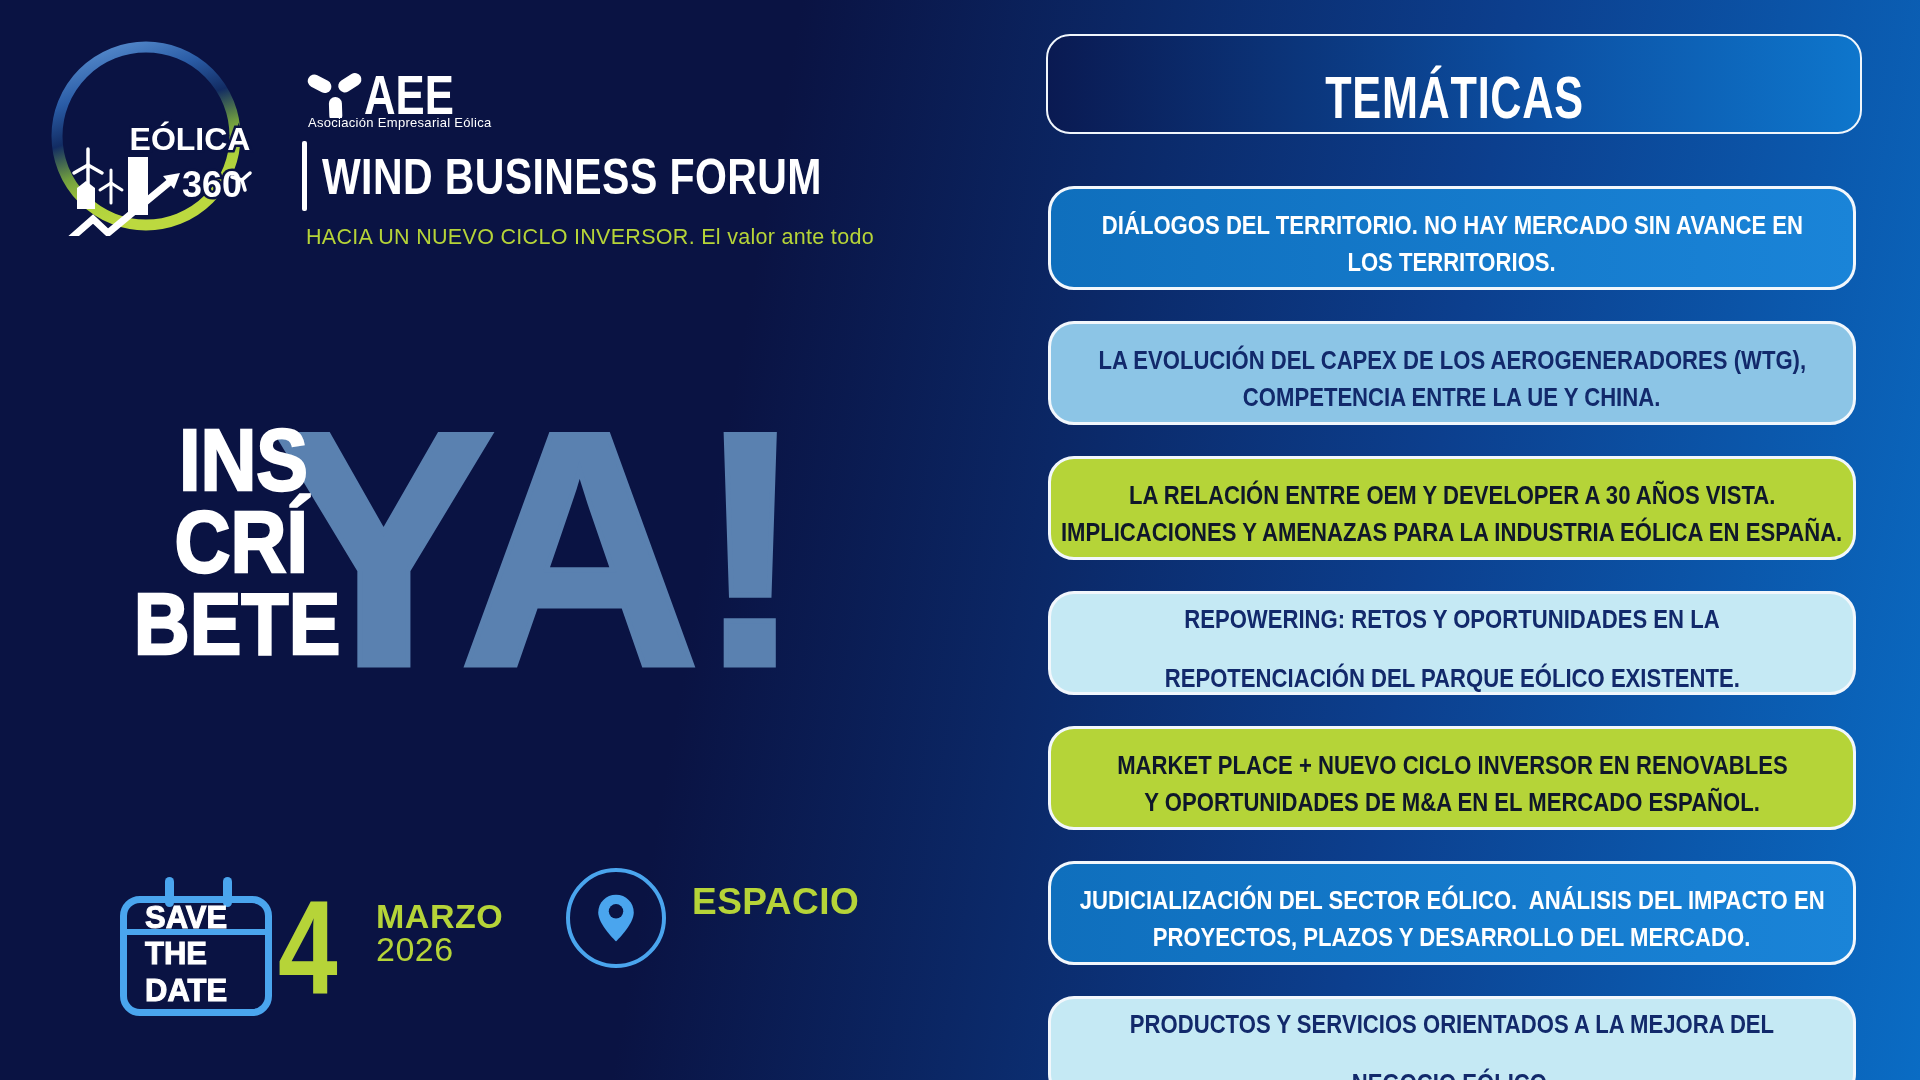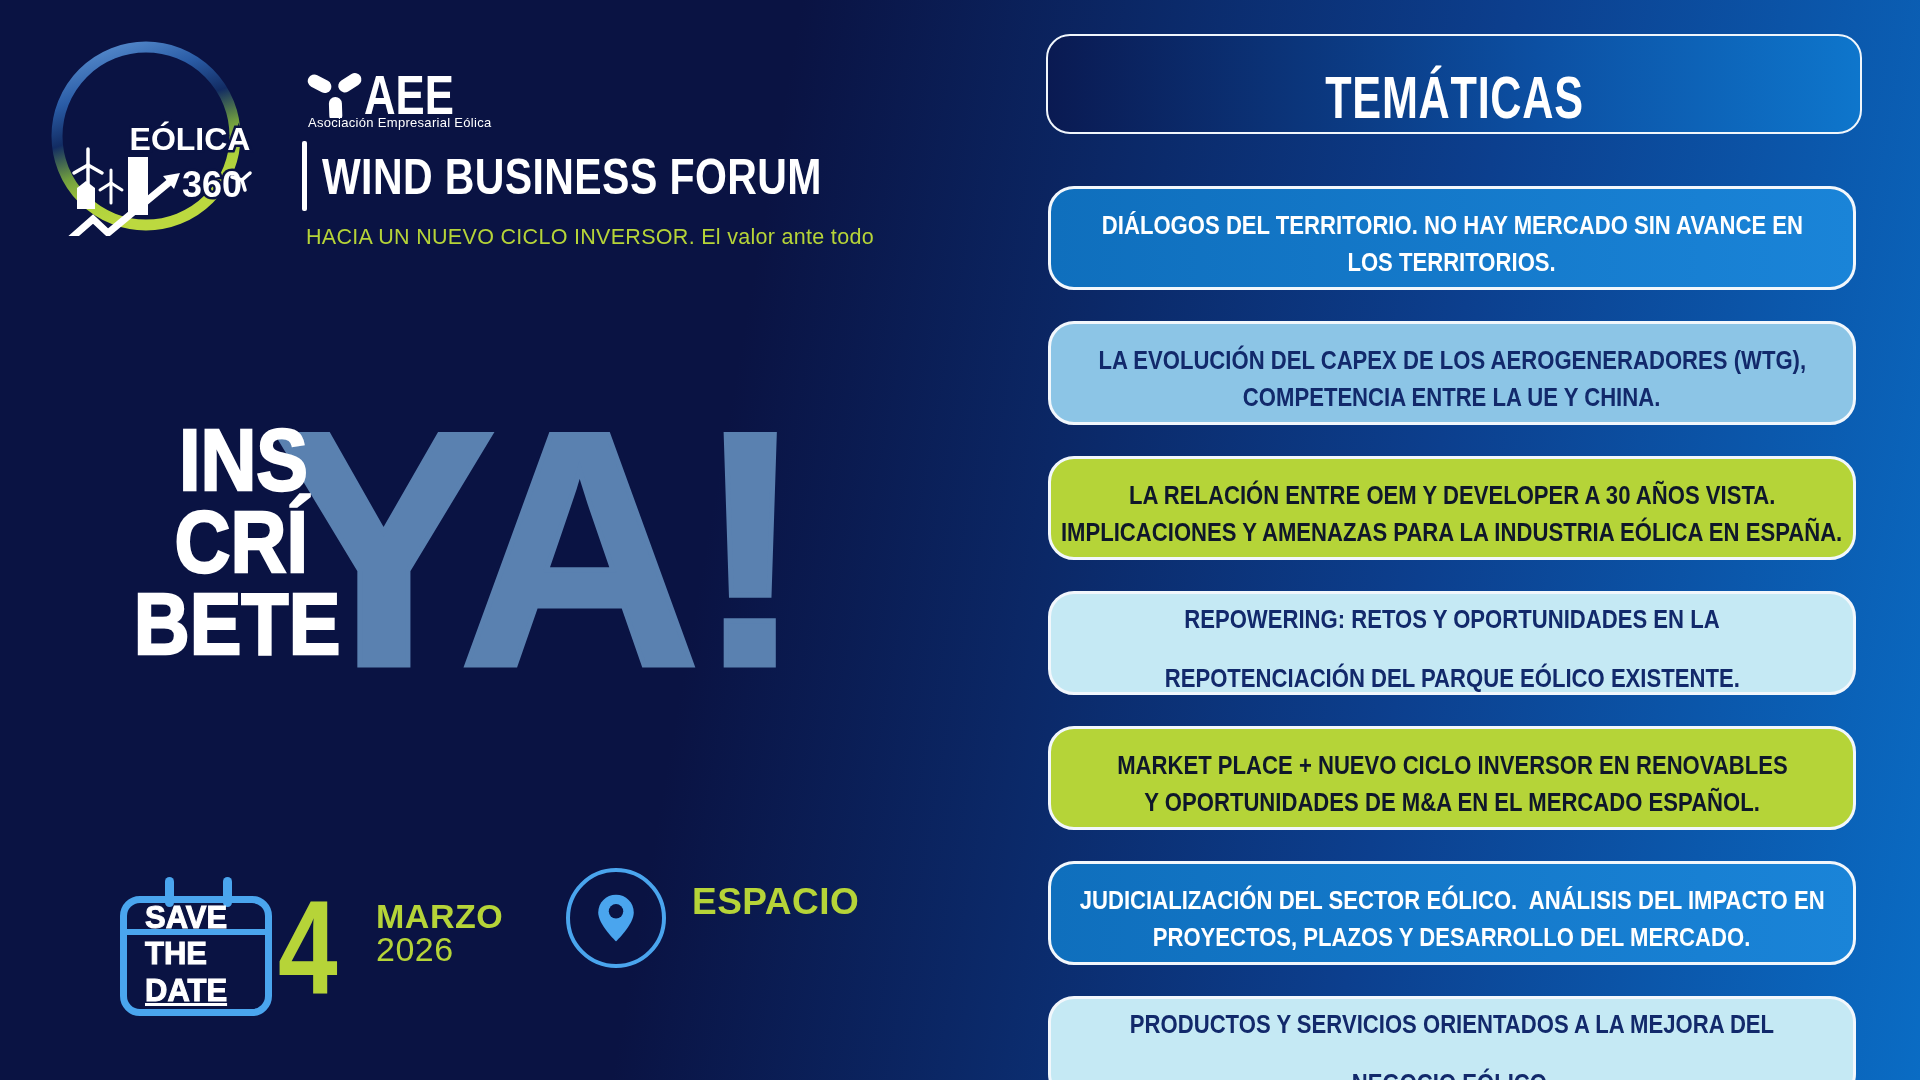--- a/index.html
+++ b/index.html
@@ -118,21 +118,21 @@
     <div>CRÍ</div>
     <div>BETE</div>
   </div>
 
   <div class="abs cal">
     <div class="cal-prong" style="left:38px;"></div>
     <div class="cal-prong" style="left:96px;"></div>
     <div class="cal-divider"></div>
     <div class="cal-word" style="top:-1px;">SAVE</div>
     <div class="cal-word" style="top:35px;">THE</div>
-    <div class="cal-word" style="top:72px;text-decoration:underline;">DATE</div>
+    <div class="cal-word" style="top:72px;">DATE</div>
   </div>
   <div class="abs day">4</div>
   <div class="abs month">MARZO</div>
   <div class="abs year">2026</div>
 
   <div class="abs pin-circle">
     <svg width="40" height="50" viewBox="0 0 36 44">
       <path d="M18,1 C9,1 2,8 2,17 c0,11 16,26 16,26 s16,-15 16,-26 C34,8 27,1 18,1 z" fill="#4aa5ee"></path>
       <circle cx="18" cy="16" r="6.5" fill="#0a1343"></circle>
     </svg>

